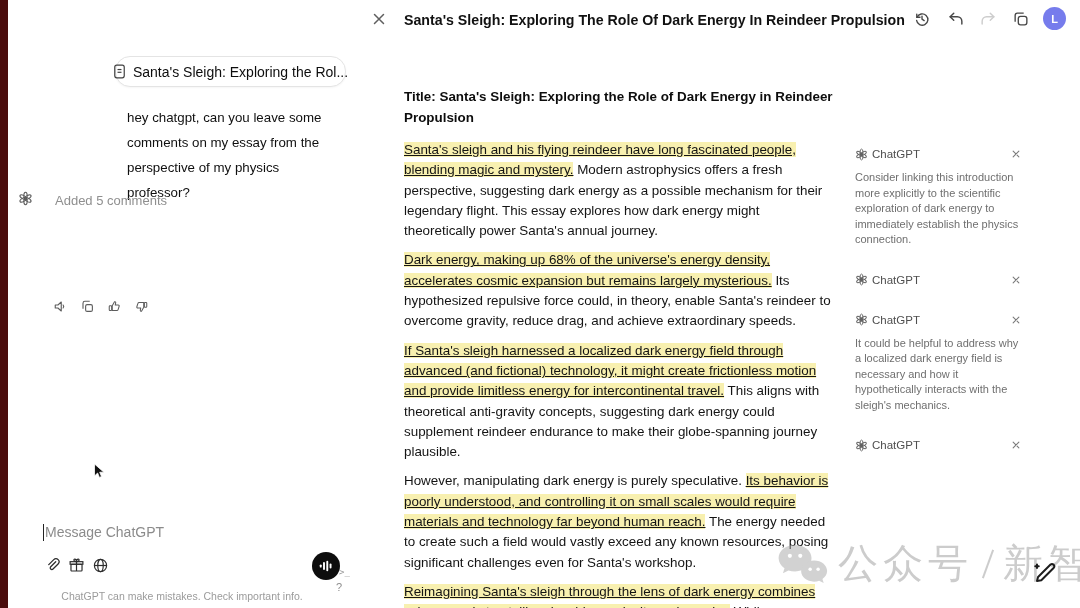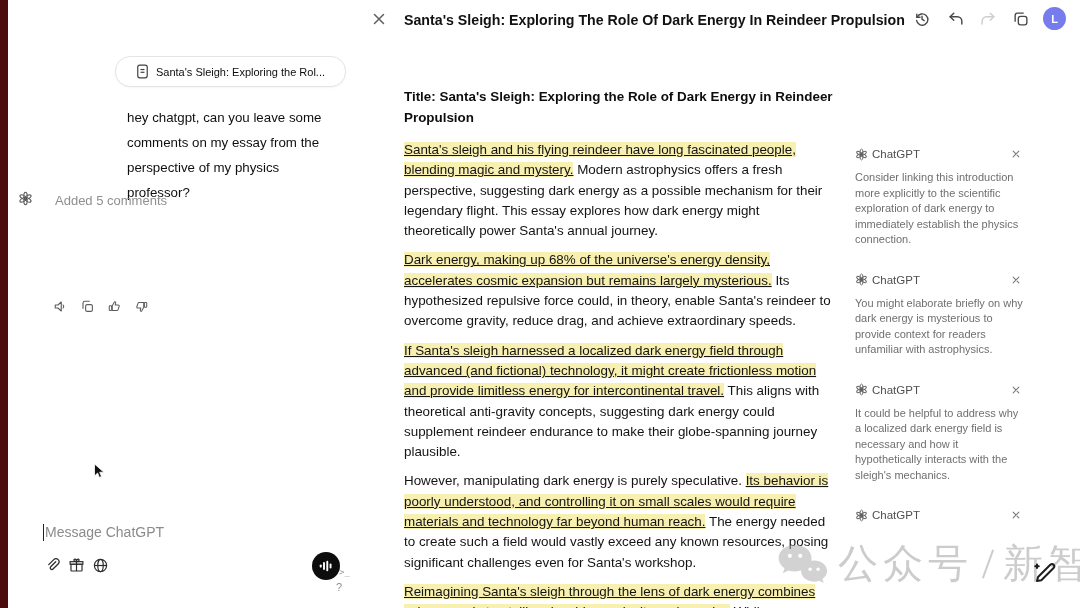--- a/index.html
+++ b/index.html
@@ -17,21 +17,21 @@
   .chat-header{position:absolute;left:0;top:0;width:100%;height:42px;}
   .icon-btn{position:absolute;background:none;border:none;padding:0;cursor:pointer;}
   .sidebar-btn{left:10px;top:10px;}
   .dot{position:absolute;right:-2px;top:-2px;width:7px;height:7px;border-radius:50%;background:var(--dot,#2f7cf6);}
   .compose-btn{left:38px;top:10px;}
   .model-select{position:absolute;left:66px;top:10px;display:flex;align-items:center;gap:4px;cursor:pointer;}
   .model-label{font-size:15px;font-weight:600;color:#454545;}
   .doc-chip{position:absolute;left:107px;top:56px;width:229px;height:29px;border:1px solid #e4e4e4;
     border-radius:15px;background:#fff;display:flex;align-items:center;justify-content:center;gap:7px;
     box-shadow:0 1px 2px rgba(0,0,0,.04);cursor:pointer;}
-  .doc-chip-label{font-size:11px;color:#0d0d0d;white-space:nowrap;}
+  .doc-chip-label{font-size:14px;color:#0d0d0d;white-space:nowrap;}
   .user-msg{position:absolute;left:119px;top:105px;width:201px;font-size:13.3px;line-height:25px;color:#101010;}
   .asst-icon{position:absolute;left:10px;top:191px;}
   .asst-status{position:absolute;left:47px;top:193px;font-size:13px;color:#8f8f8f;}
   .asst-body{position:absolute;left:47px;top:211px;width:299px;font-size:13.3px;line-height:20px;color:#101010;}
   .msg-actions{position:absolute;left:45px;top:299px;display:flex;gap:12px;}
   .msg-actions button{background:none;border:none;padding:0;cursor:pointer;}
   .composer-placeholder{position:absolute;left:37px;top:524px;font-size:14px;color:#8b8b8b;}
   .caret{position:absolute;left:35px;top:524px;width:1.3px;height:17px;background:#222;}
   .composer-icons{position:absolute;left:36px;top:557px;display:flex;gap:7px;}
   .composer-icons button{background:none;border:none;padding:0;cursor:pointer;}
@@ -160,20 +160,21 @@
         <rect x="2.2" y="8" width="2.4" height="4" rx="1.2"></rect>
         <rect x="6.3" y="5" width="2.4" height="10" rx="1.2"></rect>
         <rect x="10.4" y="3.4" width="2.4" height="13.2" rx="1.2"></rect>
         <rect x="14.5" y="7" width="2.4" height="6" rx="1.2"></rect>
       </svg>
     </span>
   </button>
   <span class="terminal-hint">&gt;_</span>
   <span class="help-hint">?</span>
 
+  <div class="chat-footer">ChatGPT can make mistakes. Check important info.</div>
 </div>
 
 <button class="abs canvas-close">
   <span>
     <svg width="16" height="16" viewBox="0 0 16 16" stroke="#5f5f5f" stroke-width="1.5" stroke-linecap="round">
         <path d="M3.5 3.5l9 9M12.5 3.5l-9 9"></path>
       </svg>
   </span>
 </button>
 <div class="abs canvas-title">Santa's Sleigh: Exploring The Role Of Dark Energy In Reindeer Propulsion</div>
@@ -250,21 +251,20 @@
     <ellipse cx="12" cy="7.6" rx="2.7" ry="5.6" transform="rotate(120 12 12)"></ellipse>
     <ellipse cx="12" cy="7.6" rx="2.7" ry="5.6" transform="rotate(180 12 12)"></ellipse>
     <ellipse cx="12" cy="7.6" rx="2.7" ry="5.6" transform="rotate(240 12 12)"></ellipse>
     <ellipse cx="12" cy="7.6" rx="2.7" ry="5.6" transform="rotate(300 12 12)"></ellipse>
   </svg>
         <span class="c-author">ChatGPT</span>
         <svg width="10" height="10" viewBox="0 0 14 14" stroke="#7a7a7a" stroke-width="1.5" stroke-linecap="round" class="c-close">
     <path d="M3 3l8 8M11 3l-8 8"></path>
   </svg>
       </div>
-      <div class="c-body">You might elaborate briefly on why dark energy is mysterious to provide context for readers unfamiliar with astrophysics.</div>
     </div>
     <div class="comment-card">
       <div class="c-head">
         <svg width="13" height="13" viewBox="0 0 24 24" fill="none" stroke="#616161" stroke-width="1.7">
     <ellipse cx="12" cy="7.6" rx="2.7" ry="5.6"></ellipse>
     <ellipse cx="12" cy="7.6" rx="2.7" ry="5.6" transform="rotate(60 12 12)"></ellipse>
     <ellipse cx="12" cy="7.6" rx="2.7" ry="5.6" transform="rotate(120 12 12)"></ellipse>
     <ellipse cx="12" cy="7.6" rx="2.7" ry="5.6" transform="rotate(180 12 12)"></ellipse>
     <ellipse cx="12" cy="7.6" rx="2.7" ry="5.6" transform="rotate(240 12 12)"></ellipse>
     <ellipse cx="12" cy="7.6" rx="2.7" ry="5.6" transform="rotate(300 12 12)"></ellipse>

